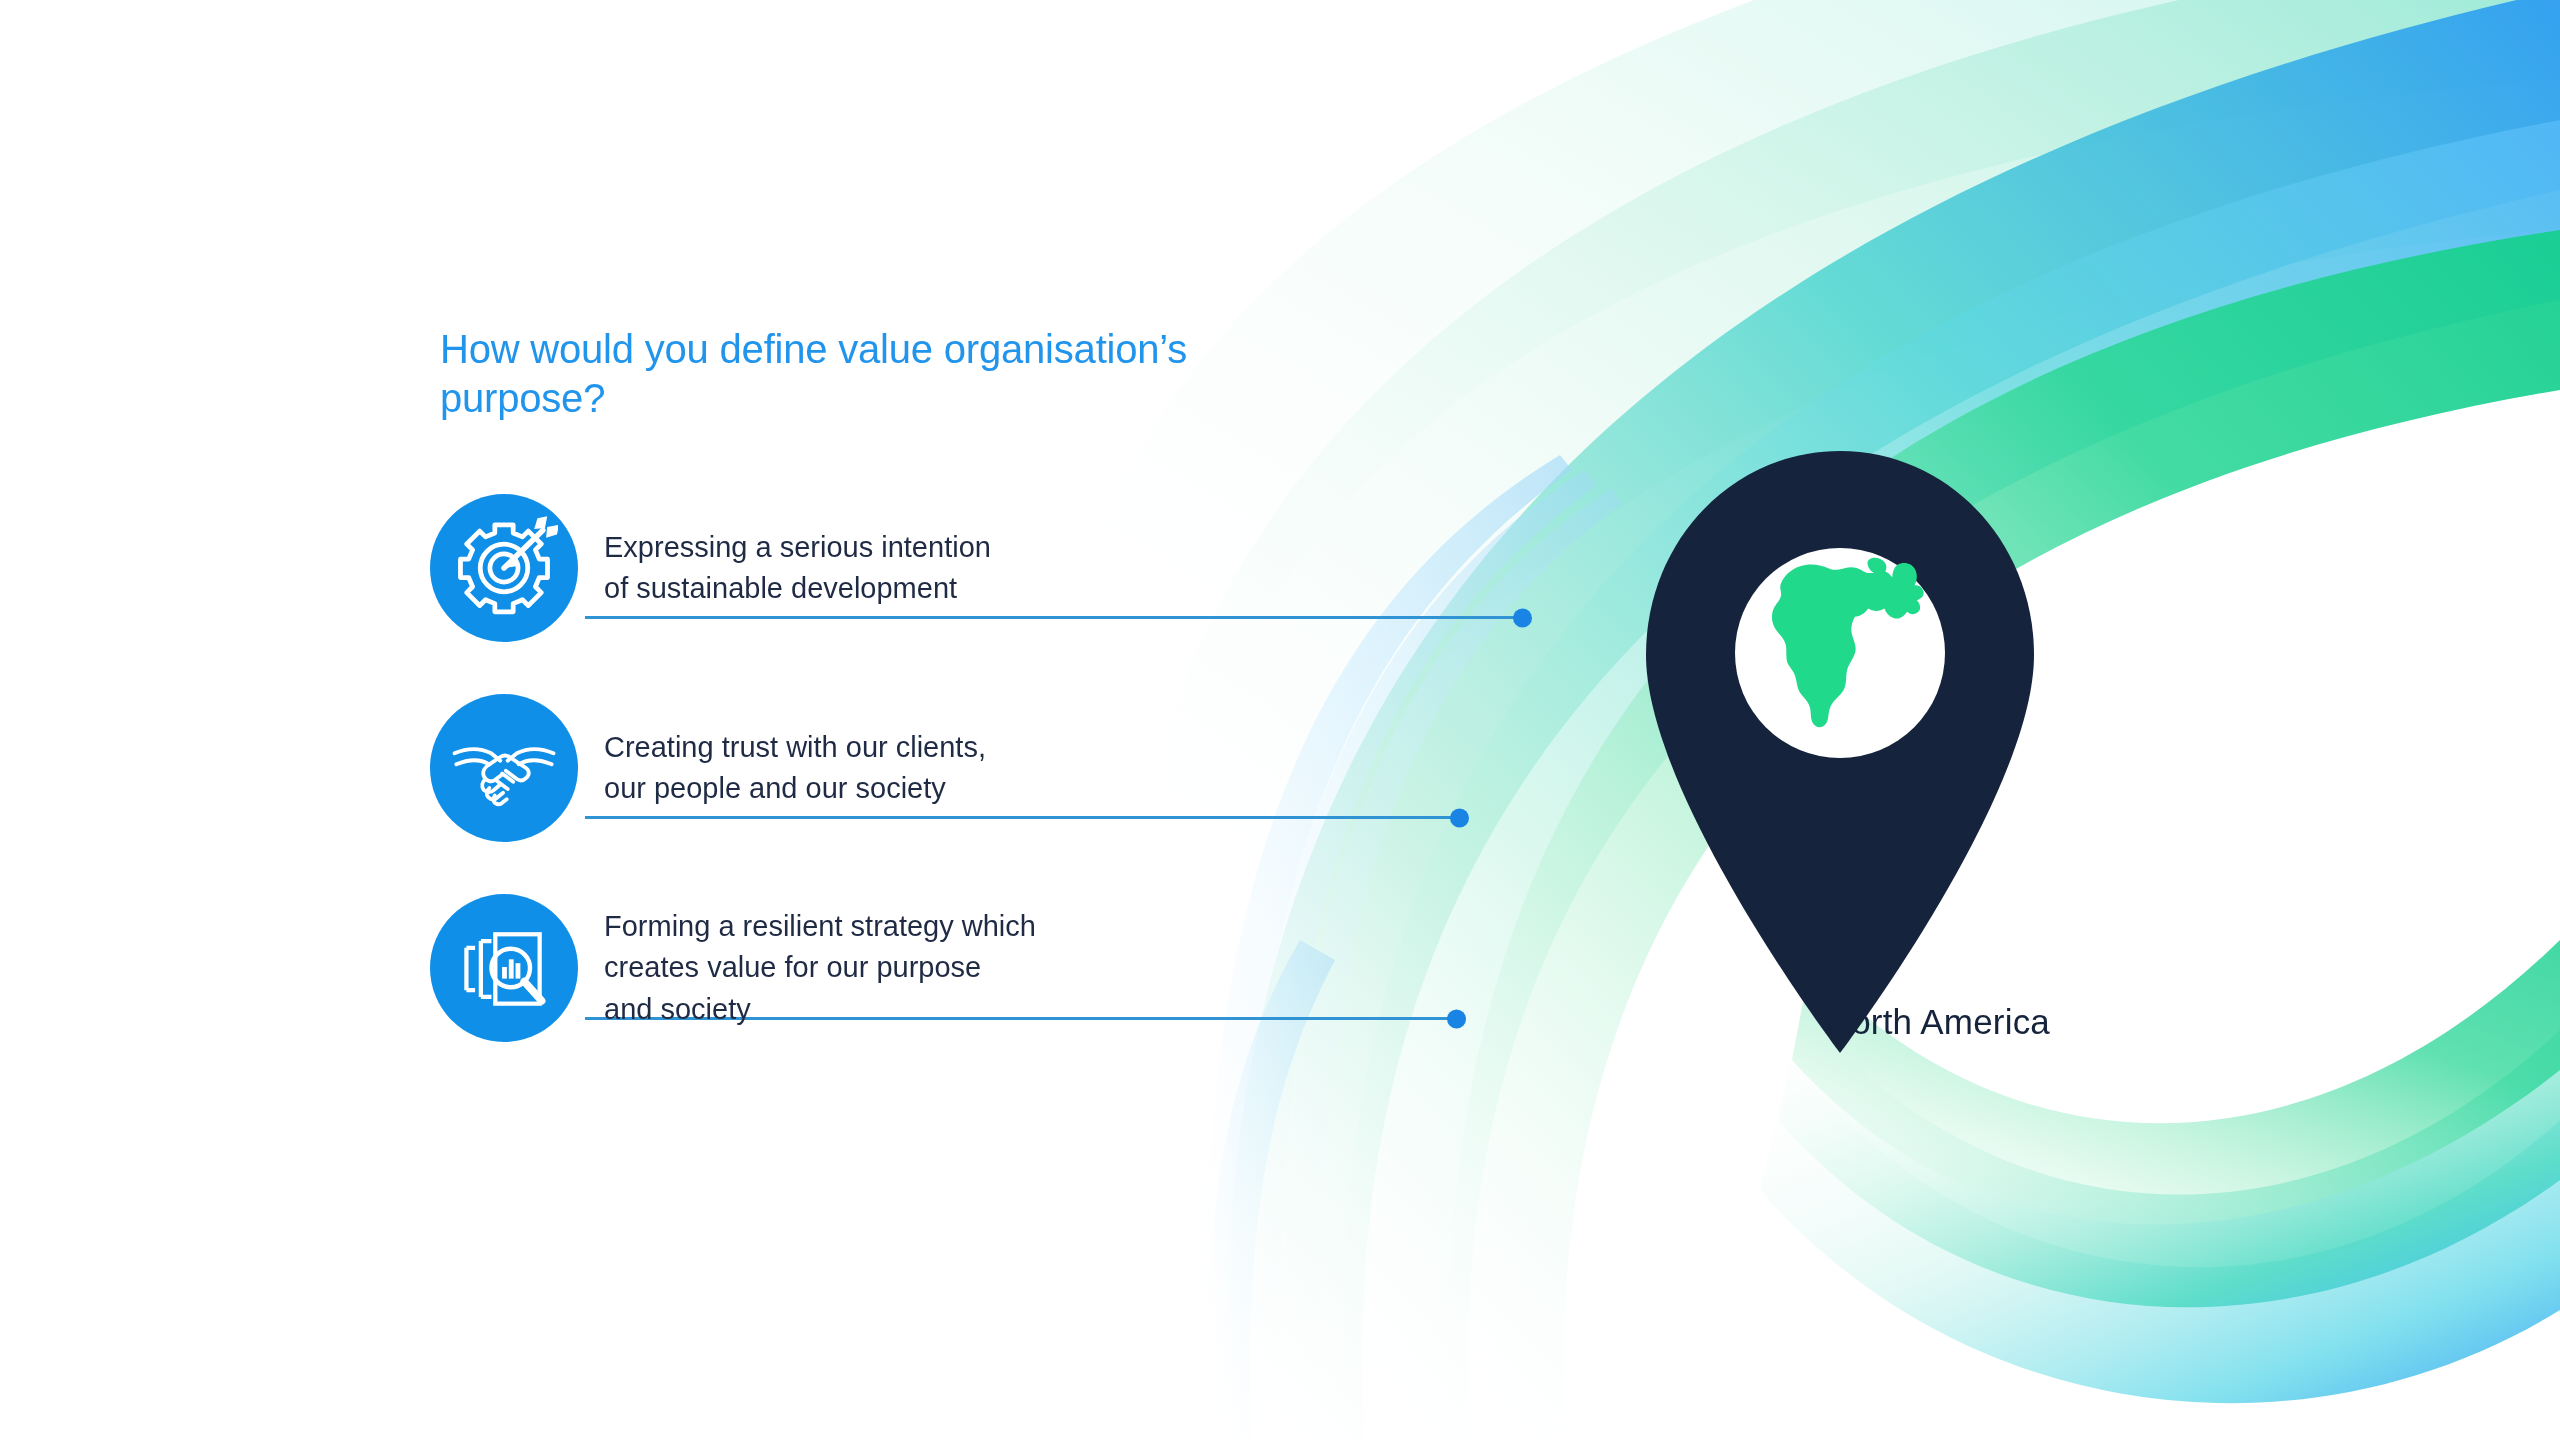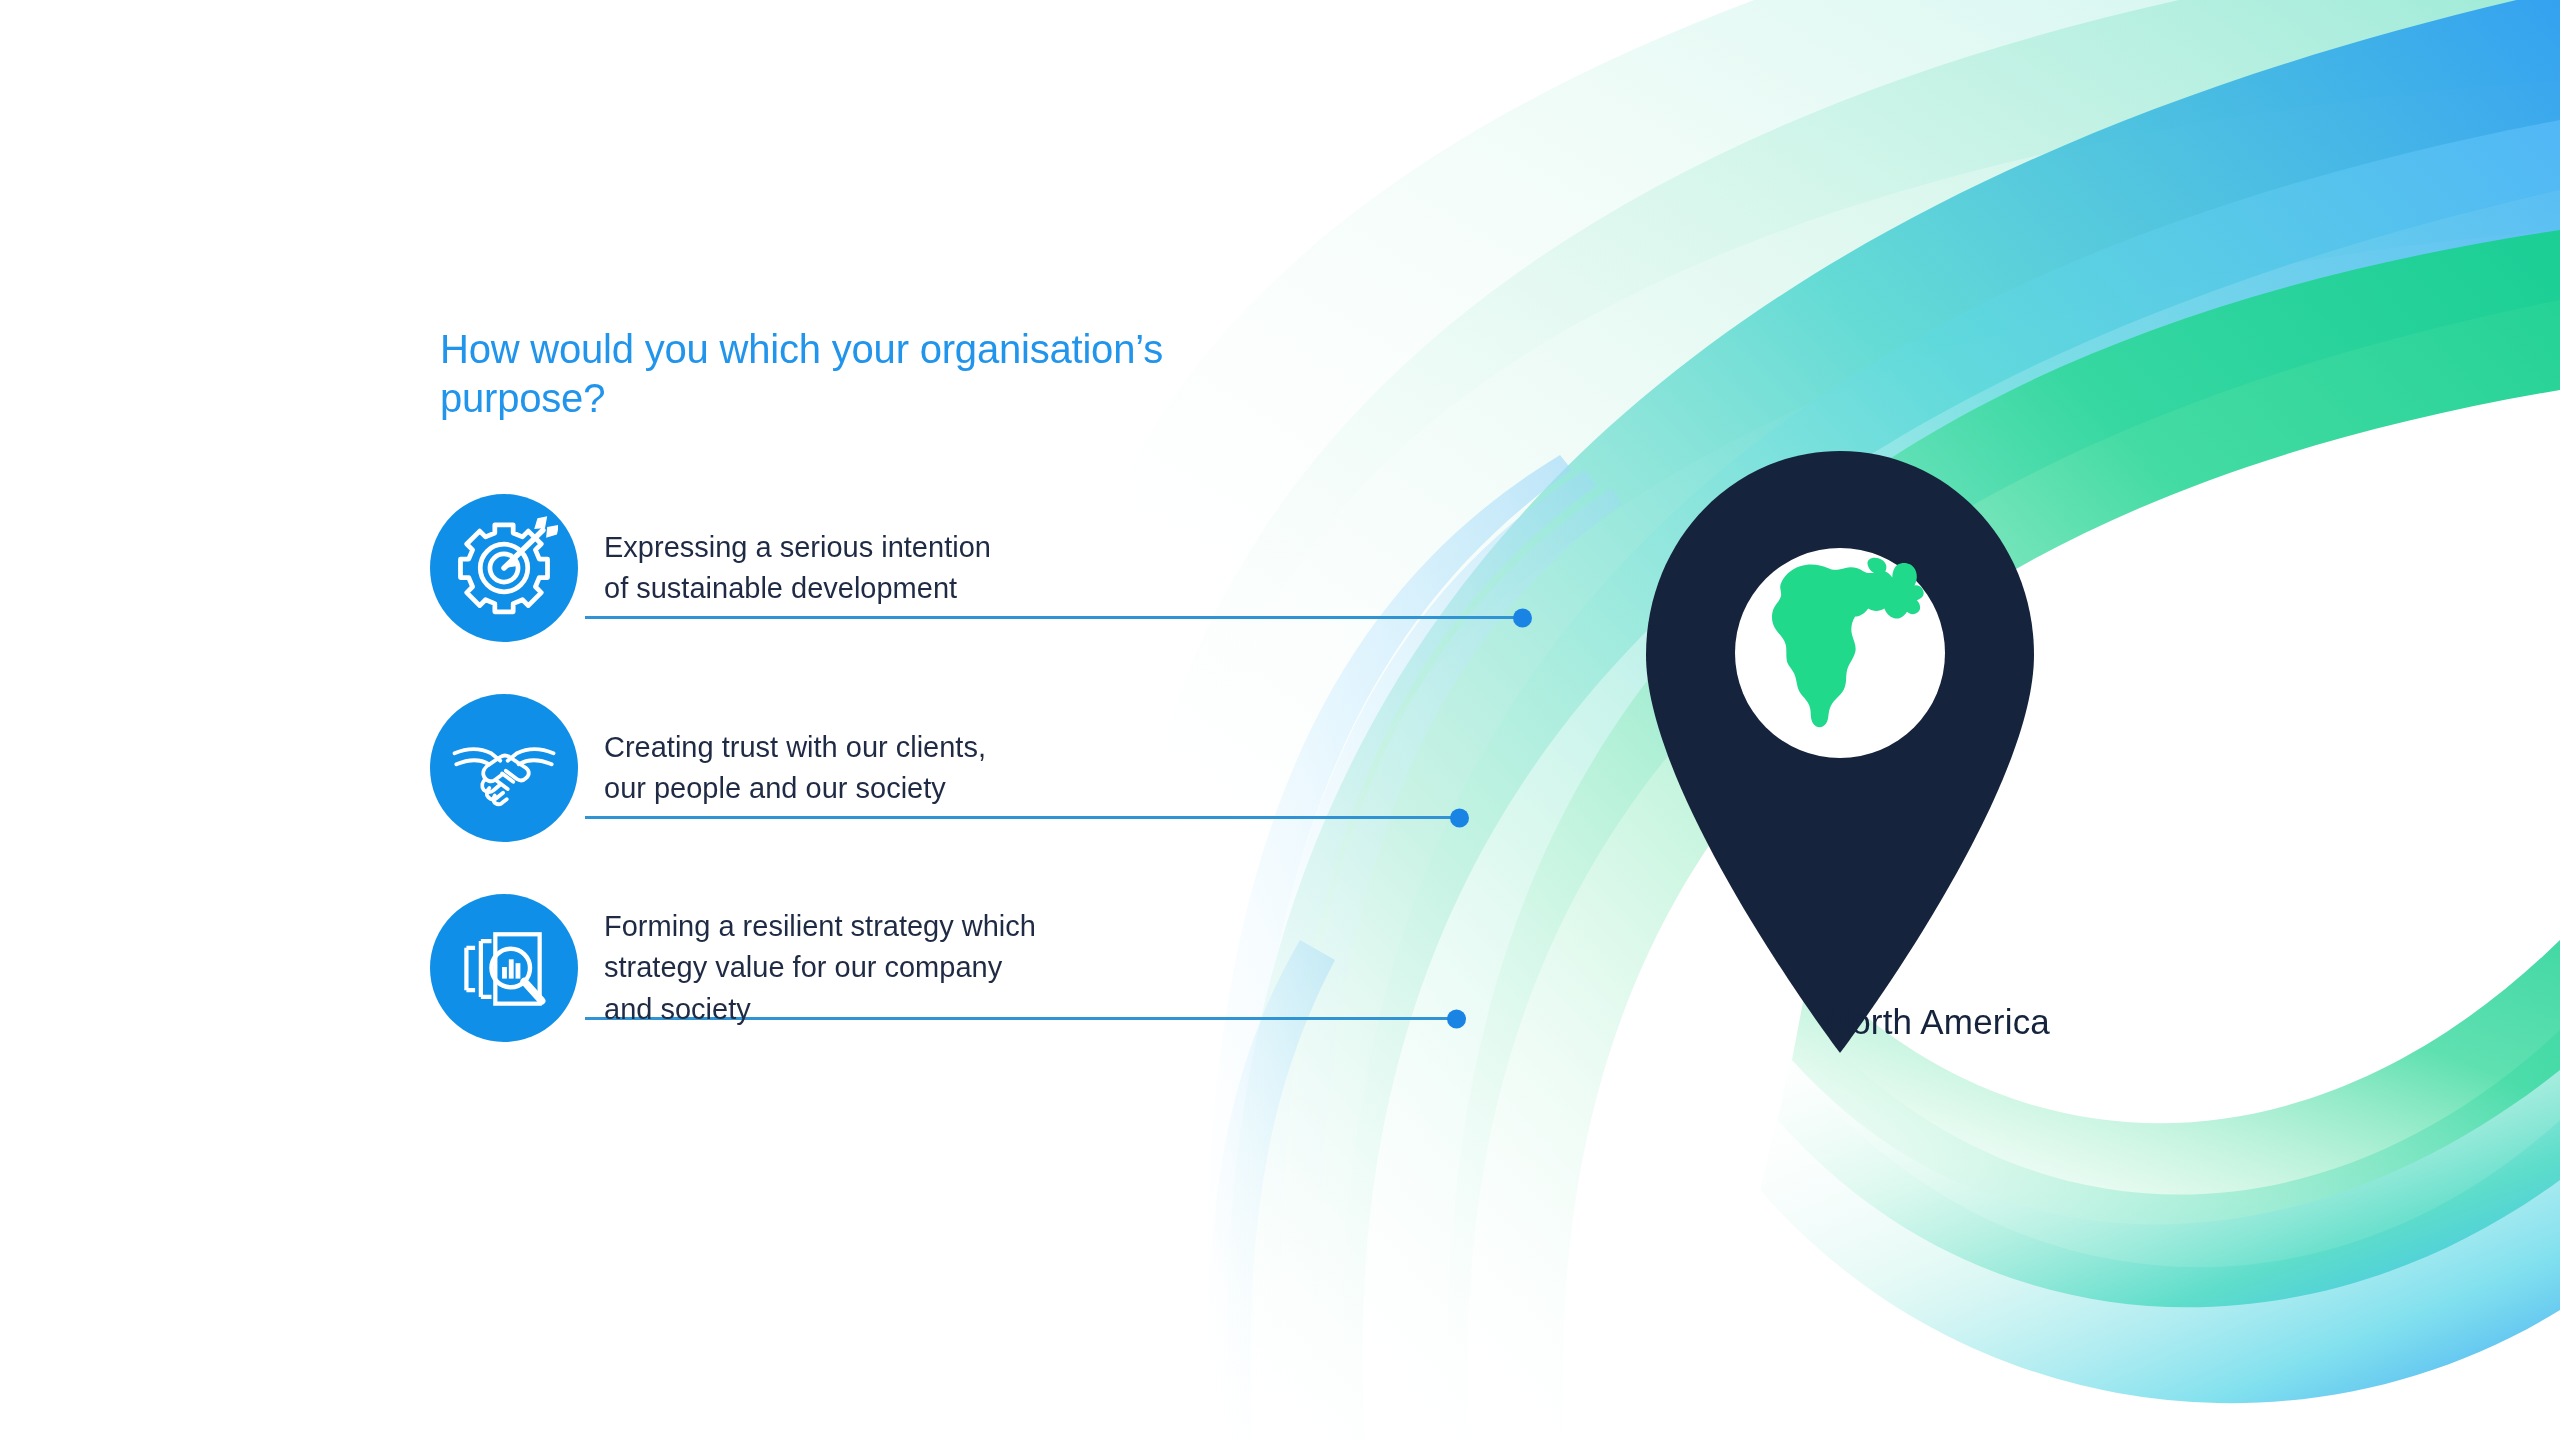--- a/index.html
+++ b/index.html
@@ -166,21 +166,21 @@
     <path d="M1288,1440 C1264,900 1392,630 1612,488 L1622,504 C1418,650 1297,912 1322,1440 Z" fill="url(#gThin)" opacity="0.55"></path>
 
     <path d="M1790,1060 C2000,1320 2330,1330 2560,1120 L2560,1310 C2300,1470 1960,1420 1760,1190 Z" fill="url(#gE)"></path>
     <path d="M1800,1010 C2010,1250 2320,1255 2560,1030 L2560,1180 C2300,1370 1975,1345 1778,1120 Z" fill="url(#gD)"></path>
     <path d="M1810,965 C2015,1180 2315,1180 2560,940 L2560,1070 C2295,1280 1985,1275 1792,1060 Z" fill="url(#gC)" opacity="0.85"></path>
 
     <path d="M1210,1440 C1200,1200 1230,1060 1300,940 L1335,960 C1272,1080 1243,1215 1252,1440 Z" fill="url(#gThin)" opacity="0.6"></path>
   </svg>
 
   <div class="content">
-    <h1 class="headline">How would you which your organisation’s purpose?</h1>
+    <h1 class="headline">How would you define value organisation’s purpose?</h1>
   </div>
 
   <div class="connector" style="left:585px;top:616px;width:938px;">
     <span class="dot"></span>
   </div>
   <div class="connector" style="left:585px;top:816px;width:875px;">
     <span class="dot"></span>
   </div>
   <div class="connector" style="left:585px;top:1017px;width:872px;">
     <span class="dot"></span>
@@ -253,21 +253,21 @@
           <line x1="76" y1="69" x2="94" y2="89" stroke="#ffffff" stroke-width="8" stroke-linecap="round"></line>
 
           <g fill="#ffffff">
             <rect x="53" y="54" width="5" height="12"></rect>
             <rect x="60" y="46" width="5" height="20"></rect>
             <rect x="67" y="50" width="5" height="16"></rect>
           </g>
         </svg>
       </div>
       <div class="item-text">Forming a resilient strategy which
-strategy value for our company
+creates value for our purpose
 and society</div>
     </div>
   </div>
 
   <div class="pin-wrap">
     <svg width="420" height="650" viewBox="0 0 420 650" xmlns="http://www.w3.org/2000/svg">
 
       <path d="M210,648
                C210,648 404,392 404,250
                C404,136 317,46 210,46

